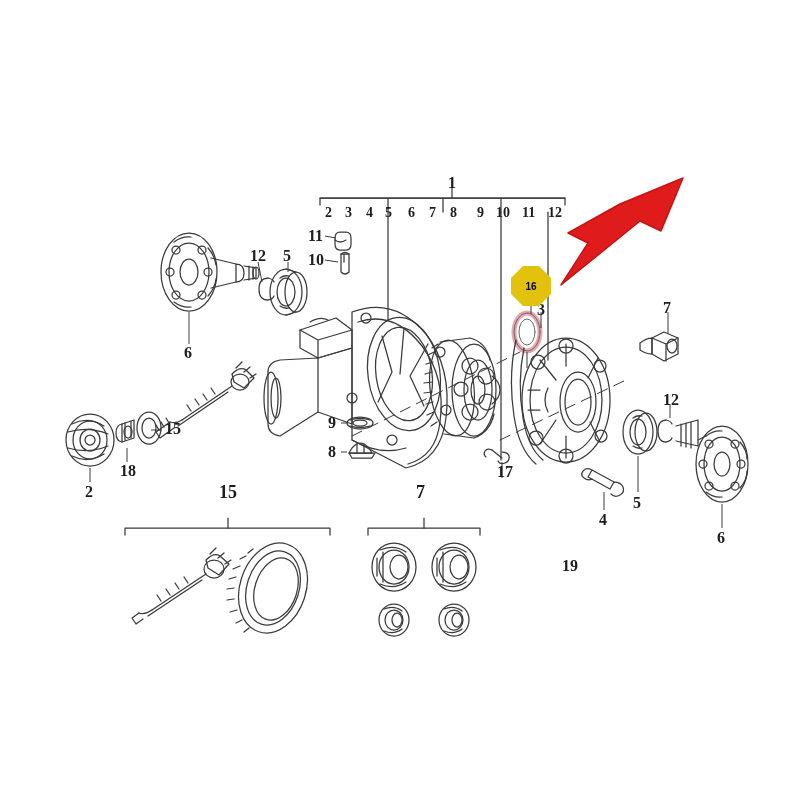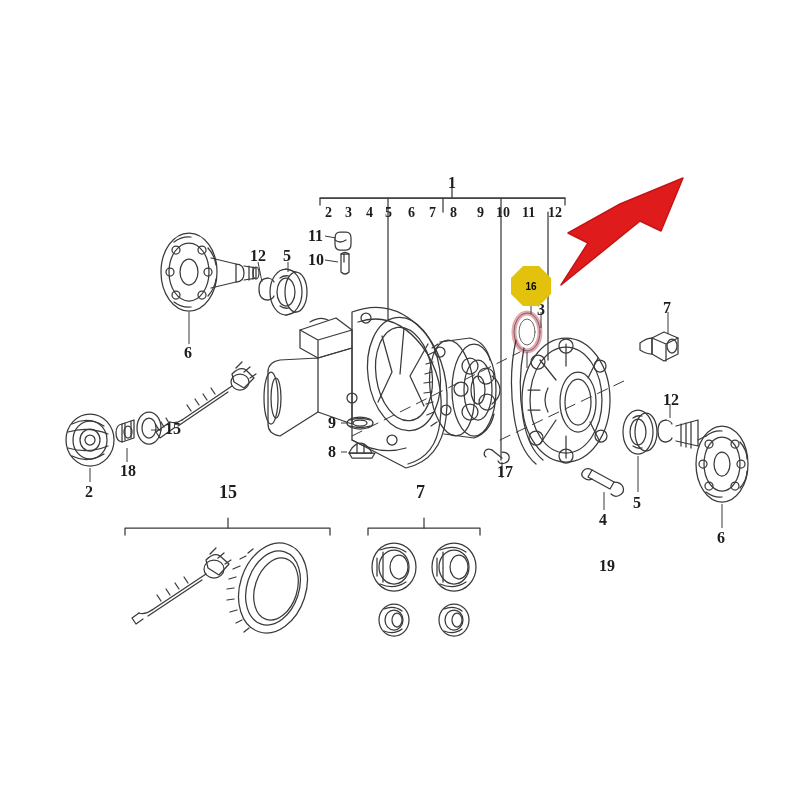--- a/index.html
+++ b/index.html
@@ -371,20 +371,20 @@
   <div class="lbl md" style="left:328px;top:444px;">8</div>
 
   <div class="lbl md" style="left:537px;top:302px;">3</div>
   <div class="lbl md" style="left:497px;top:464px;">17</div>
 
   <div class="lbl md" style="left:663px;top:300px;">7</div>
   <div class="lbl md" style="left:663px;top:392px;">12</div>
   <div class="lbl md" style="left:599px;top:512px;">4</div>
   <div class="lbl md" style="left:633px;top:495px;">5</div>
   <div class="lbl md" style="left:717px;top:530px;">6</div>
-  <div class="lbl md" style="left:599px;top:558px;">19</div>
+  <div class="lbl md" style="left:562px;top:558px;">19</div>
 
   <div class="lbl lg" style="left:219px;top:483px;">15</div>
   <div class="lbl lg" style="left:416px;top:483px;">7</div>
 
   <div class="badge16" style="left:511px;top:266px;">16</div>
 
 </div>
 
 </body></html>

